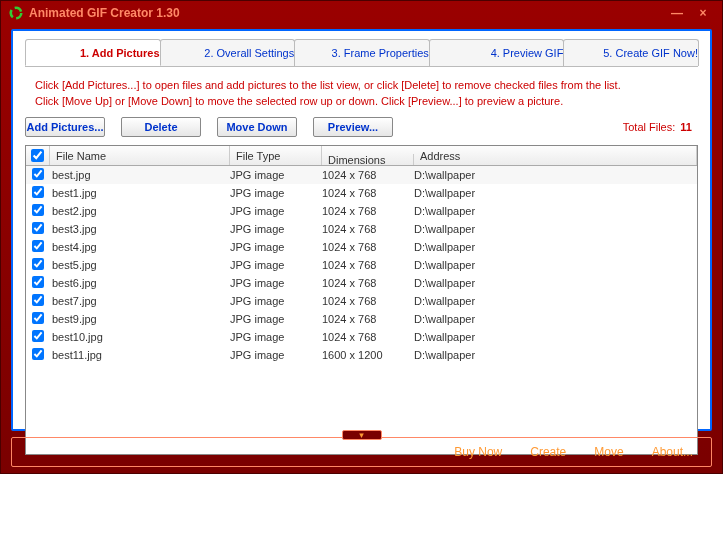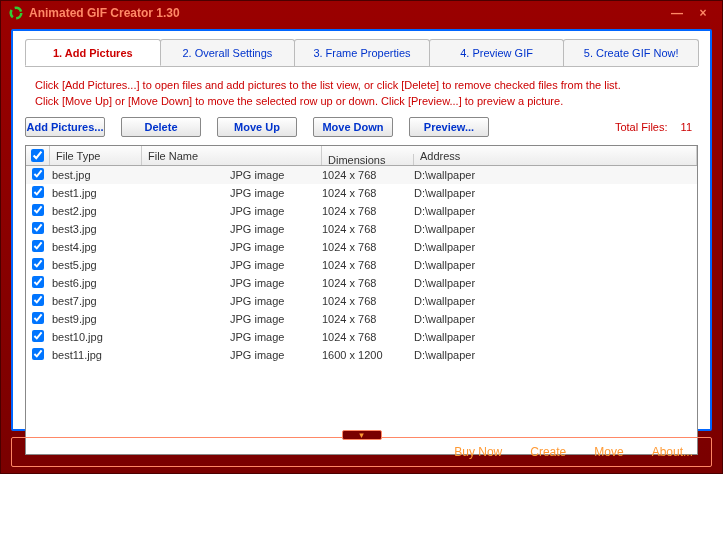--- a/index.html
+++ b/index.html
@@ -4,28 +4,28 @@
 <style>
 * { box-sizing: border-box; margin: 0; padding: 0; }
 body { width: 723px; height: 538px; font-family: Tahoma, Arial, sans-serif; font-size: 11px; overflow: hidden; }
 .window { width: 723px; height: 474px; background: linear-gradient(#9a0000, #7a0000); border: 1px solid #4a0000; position: relative; }
 .titlebar { height: 24px; display: flex; align-items: center; padding: 0 8px; color: #ff8866; font-size: 12px; font-weight: bold; }
 .titlebar .tb-icon { width: 14px; height: 14px; margin-right: 6px; display: inline-block; }
 .titlebar-spacer { flex: 1; }
 .win-btn { width: 22px; height: 16px; color: #ff8866; text-align: center; line-height: 16px; margin-left: 4px; cursor: pointer; font-size: 12px; }
 .content { position: absolute; top: 28px; left: 10px; right: 10px; bottom: 42px; background: #fff; border: 2px solid #0066ff; border-radius: 2px; padding: 8px 12px 12px 12px; }
 .tabs { display: flex; border-bottom: 1px solid #bbb; height: 28px; }
-.tab { flex: 1; text-align: center; line-height: 26px; border: 1px solid #bbb; border-bottom: none; background: #f5f5f5; color: #0033cc; font-size: 11px; cursor: pointer; margin-right: -1px; border-radius: 3px 3px 0 0; }
+.tab { flex: 1; text-align: right; line-height: 26px; border: 1px solid #bbb; border-bottom: none; background: #f5f5f5; color: #0033cc; font-size: 11px; cursor: pointer; margin-right: -1px; border-radius: 3px 3px 0 0; }
 .tab.active { background: #fff; color: #cc0000; font-weight: bold; border-bottom: 1px solid #fff; position: relative; z-index: 2; }
 .instructions { color: #cc0000; font-size: 11px; line-height: 16px; margin: 10px 4px 8px 10px; }
 .toolbar { display: flex; align-items: center; gap: 16px; margin: 4px 0 8px 0; }
 .btn { background: linear-gradient(#fff, #e6e6e6); border: 1px solid #888; border-radius: 2px; padding: 3px 0; font-size: 11px; font-weight: bold; color: #0033cc; cursor: pointer; min-width: 80px; text-align: center; }
 .toolbar-spacer { flex: 1; }
 .total-files { color: #cc0000; font-size: 11px; margin-right: 6px; }
-.total-files .count { font-weight: normal; margin-left: 10px; }
+.total-files .count { font-weight: bold; margin-left: 2px; }
 .grid { border: 1px solid #888; height: 310px; background: #fff; overflow: hidden; }
 .grid-header { display: flex; background: linear-gradient(#fdfdfd, #ececec); border-bottom: 1px solid #aaa; height: 20px; font-size: 11px; }
 .gh { border-right: 1px solid #ccc; padding: 2px 6px; display: flex; align-items: center; color: #333; }
 .gh-check { width: 24px; justify-content: center; }
 .gh-name { width: 180px; }
 .gh-type { width: 92px; }
 .gh-dim { width: 92px; margin-top: 8px; }
 .gh-addr { flex: 1; }
 .grid-body { }
 .row { display: flex; height: 18px; align-items: center; font-size: 11px; color: #333; border-bottom: 1px solid transparent; }
@@ -66,37 +66,36 @@
     </div>
 
     <div class="instructions">
       <div>Click [Add Pictures...] to open files and add pictures to the list view, or click [Delete] to remove checked files from the list.</div>
       <div>Click [Move Up] or [Move Down] to move the selected row up or down. Click [Preview...] to preview a picture.</div>
     </div>
 
     <div class="toolbar">
       <button class="btn">Add Pictures...</button>
       <button class="btn">Delete</button>
-      <button class="btn">Move Up</button>
       <button class="btn">Move Down</button>
       <button class="btn">Preview...</button>
       <span class="toolbar-spacer"></span>
       <span class="total-files">
         <span>Total Files:</span>
         <span class="count">11</span>
       </span>
     </div>
 
     <div class="grid">
       <div class="grid-header">
         <div class="gh gh-check">
             <input type="checkbox" checked="" style="">
           </div>
+        <div class="gh gh-name">File Name</div>
         <div class="gh gh-type">File Type</div>
-        <div class="gh gh-name">File Name</div>
         <div class="gh gh-dim">Dimensions</div>
         <div class="gh gh-addr">Address</div>
       </div>
       <div class="grid-body" id="grid-body">
           <div class="row alt">
             <div class="cell-check"><input type="checkbox" checked="" style=""></div>
             <div class="cell-name">best.jpg</div>
             <div class="cell-type">JPG image</div>
             <div class="cell-dim">1024 x 768</div>
             <div class="cell-addr">D:\wallpaper</div>

